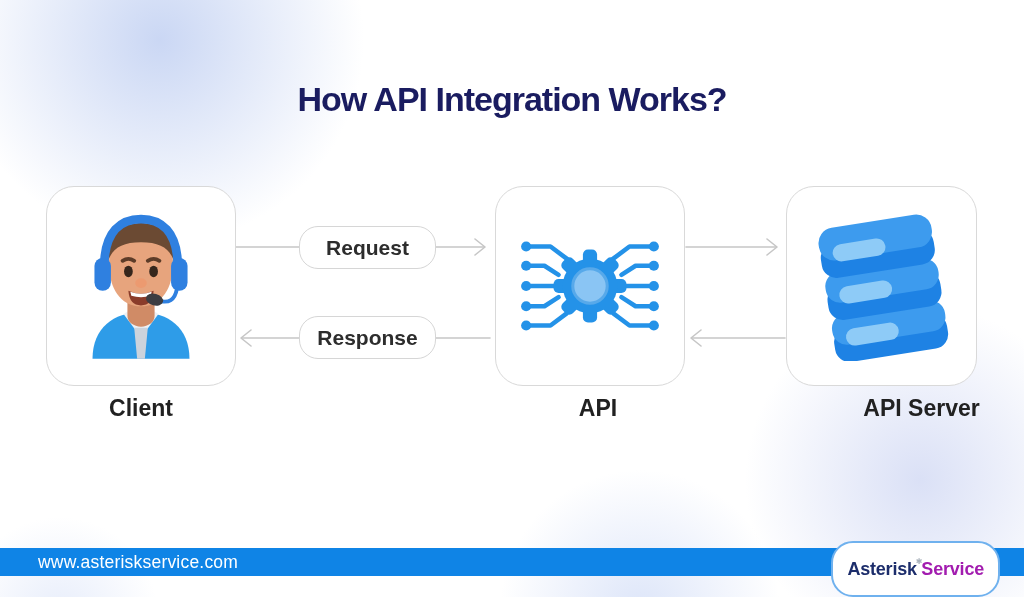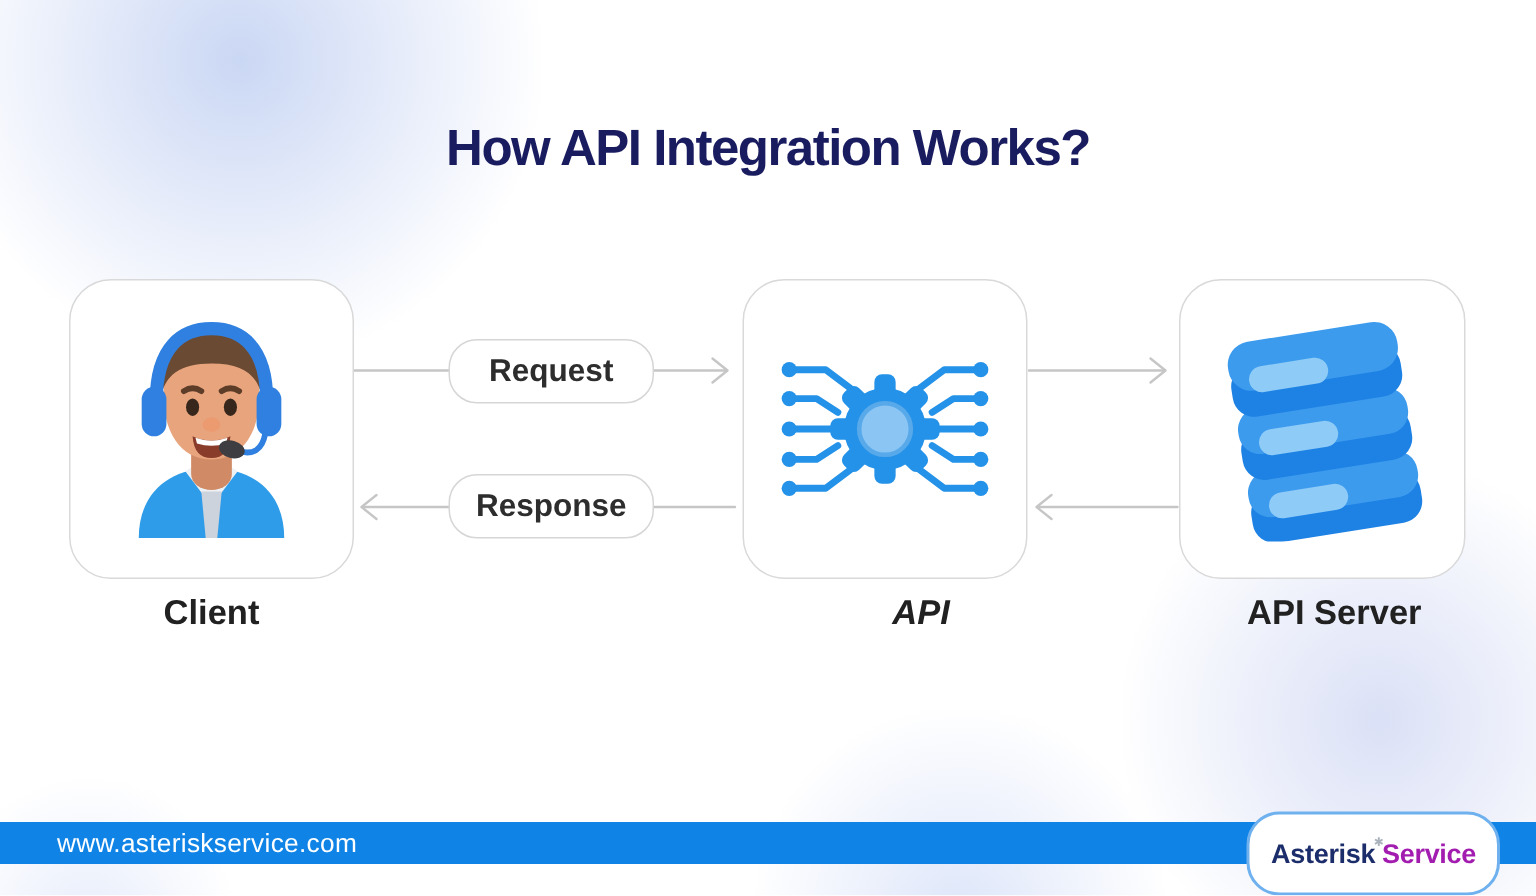--- a/index.html
+++ b/index.html
@@ -31,22 +31,22 @@
   }
   .node-card.client{left:46px;top:186px;}
   .node-card.api{left:495px;top:186px;}
   .node-card.server{left:786px;top:186px;width:191px;}
   .node-label{
     position:absolute;top:395px;height:28px;
     text-align:center;
     font-size:23px;font-weight:600;color:#212121;
   }
   .node-label.client{left:46px;width:190px;}
-  .node-label.api{left:519px;width:190px;font-style:italic;}
-  .node-label.server{left:794px;width:191px;text-align:center;}
+  .node-label.api{left:503px;width:190px;}
+  .node-label.server{left:826px;width:191px;text-align:center;}
   .flow-arrows{position:absolute;left:0;top:0;pointer-events:none;}
   .flow-pill{
     position:absolute;width:137px;height:43px;
     background:#ffffff;
     border:1.5px solid #d6d6d6;
     border-radius:19px;
     display:flex;align-items:center;justify-content:center;
     font-size:21px;font-weight:600;color:#2d2d2d;
     box-sizing:border-box;
   }

